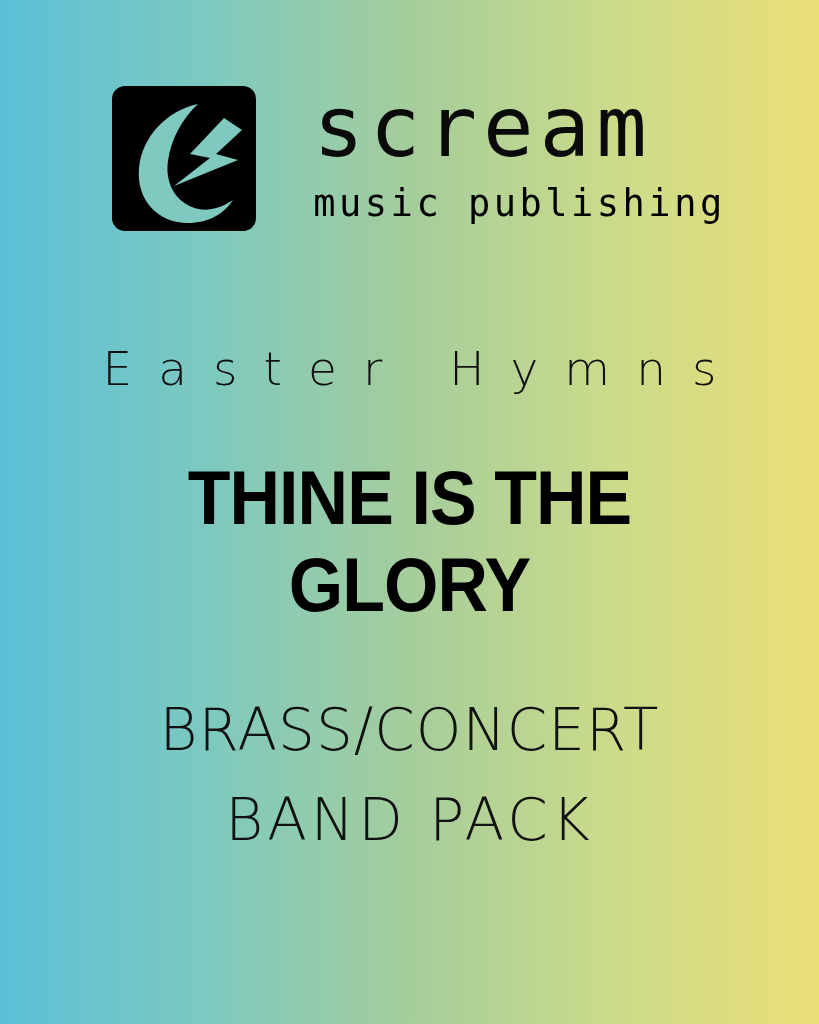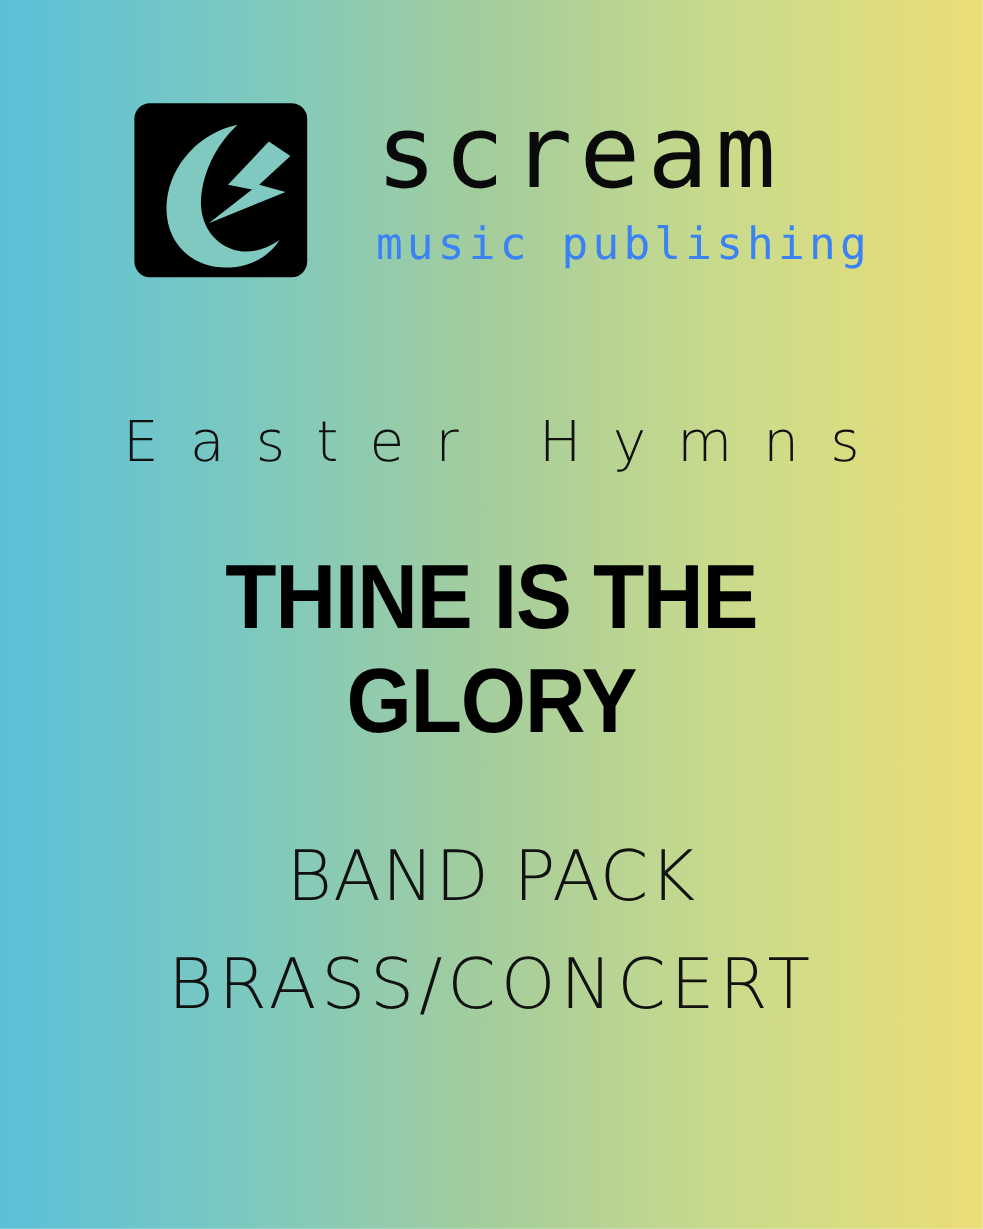--- a/index.html
+++ b/index.html
@@ -70,21 +70,21 @@
     color: #0A0A0A;
     white-space: nowrap;
   }
 
   .brand-tagline {
     font-family: "DejaVu Sans Mono", "Liberation Mono", monospace;
     font-size: 37px;
     line-height: 1.1;
     font-weight: 400;
     letter-spacing: 3.5px;
-    color: #3b82f6;
+    color: #000000;
     margin-top: 16px;
     white-space: nowrap;
   }
 
   
   .series-name {
     position: absolute;
     top: 303px;
     left: 0;
     width: 819px;
@@ -174,17 +174,17 @@
   </div>
 
   <div class="series-name">Easter  Hymns</div>
 
   <div class="work-title">
     <span class="line">THINE IS THE</span>
     <span class="line">GLORY</span>
   </div>
 
   <div class="pack-label">
+    <span class="line">BRASS/CONCERT</span>
     <span class="line">BAND PACK</span>
-    <span class="line">BRASS/CONCERT</span>
   </div>
 
 </div>
 
 </body></html>

